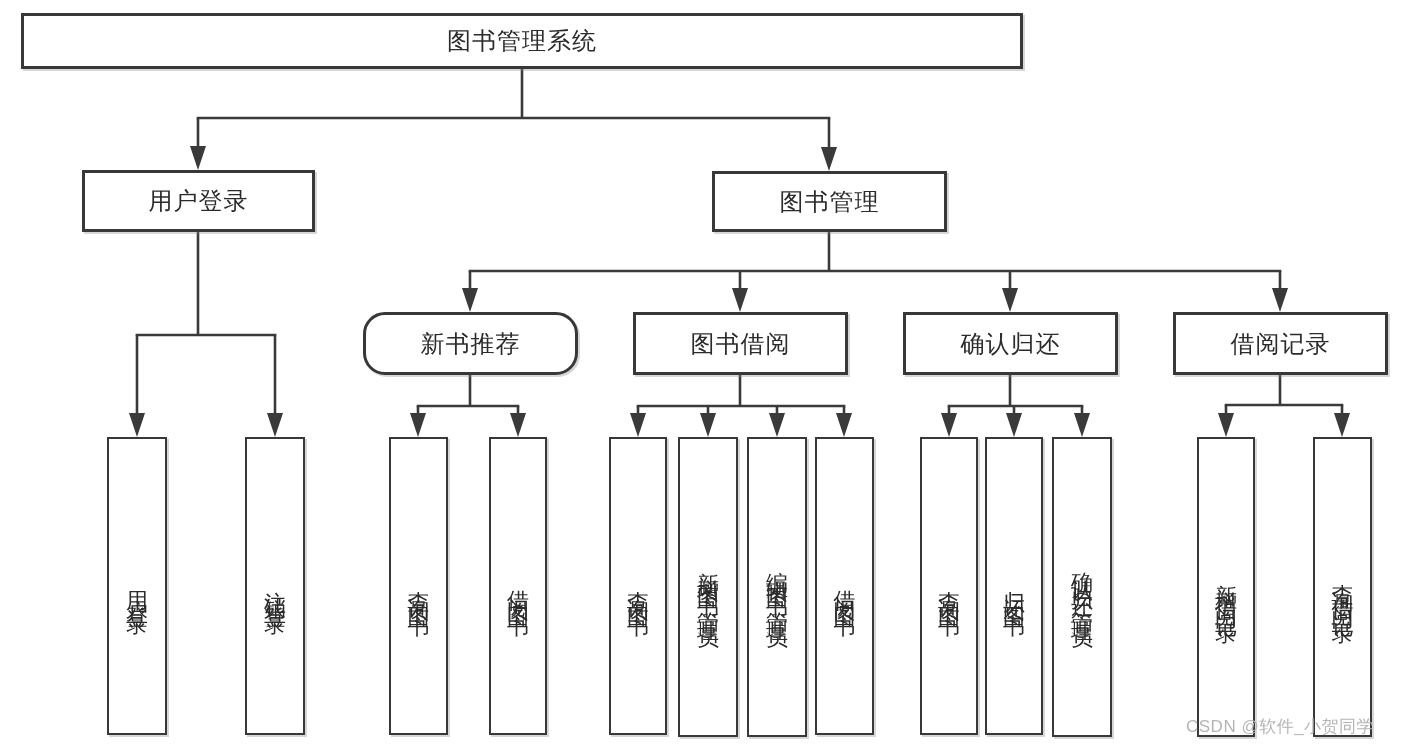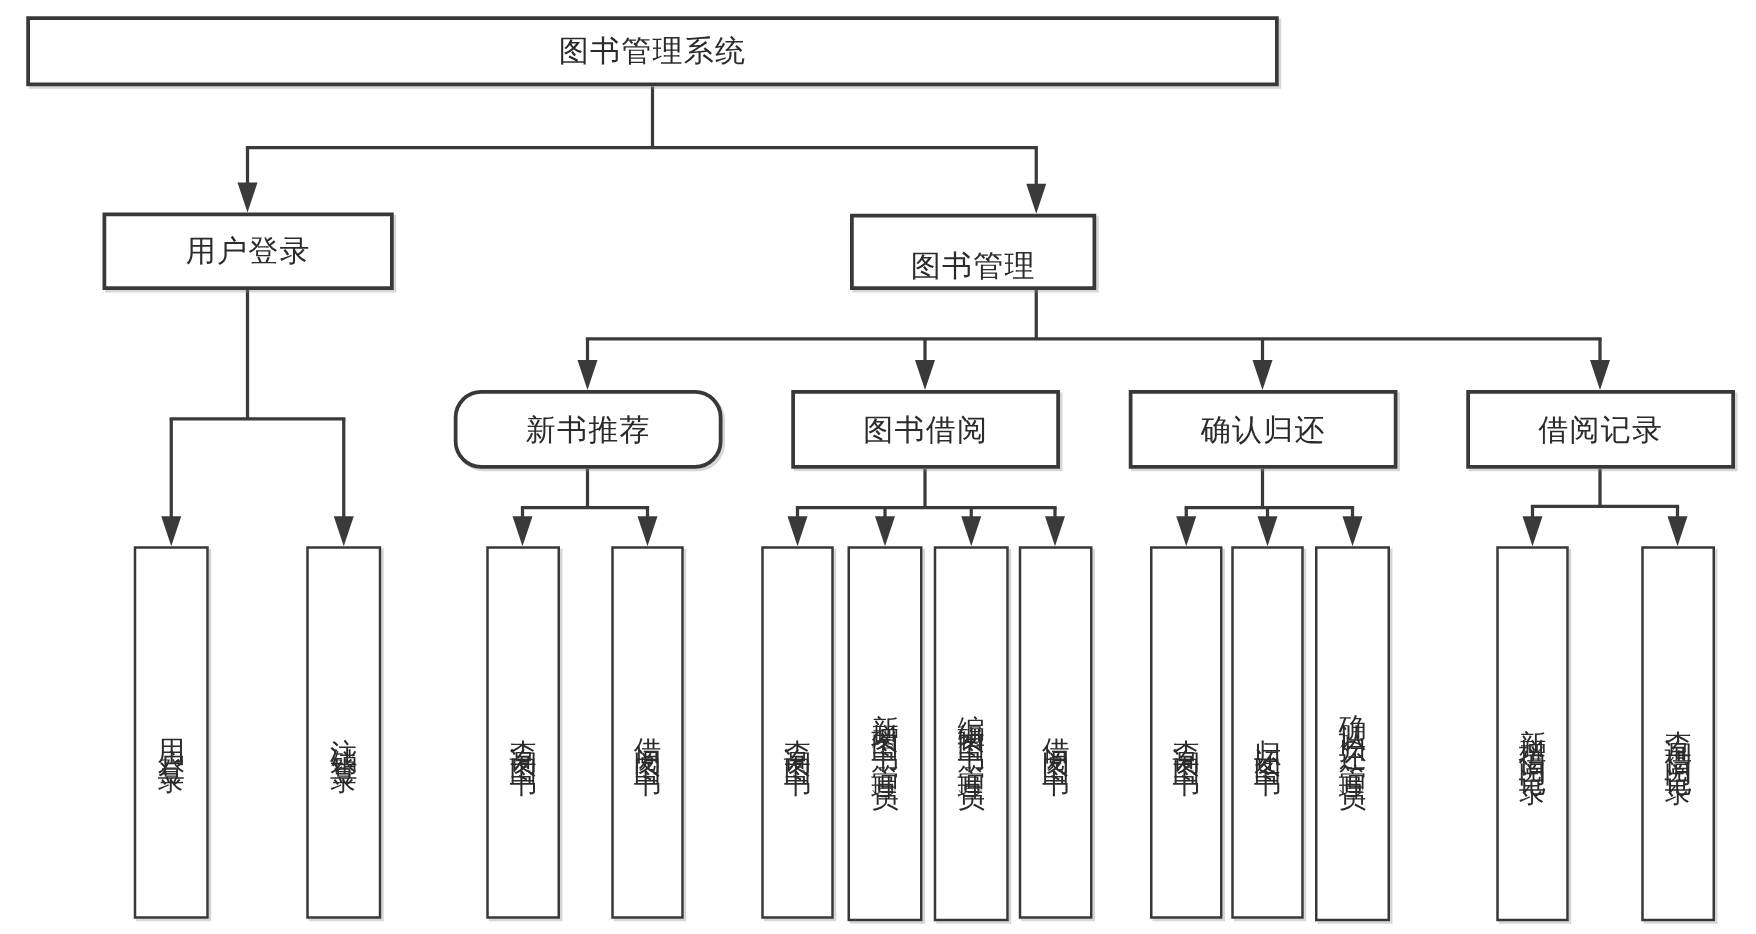--- a/index.html
+++ b/index.html
@@ -101,21 +101,21 @@
       <polygon points="1334,413 1350,413 1342,437" fill="#3a3a3a"></polygon>
     </svg>
 
   <div class="node hnode" style="left:21px;top:13px;width:1002px;height:56px;">
     <span>图书管理系统</span>
   </div>
 
   <div class="node hnode" style="left:82px;top:170px;width:233px;height:62px;">
     <span>用户登录</span>
   </div>
-  <div class="node hnode" style="left:680px;top:171px;width:197px;height:61px;align-items:flex-end;">
+  <div class="node hnode" style="left:712px;top:171px;width:235px;height:61px;">
     <span>图书管理</span>
   </div>
 
   <div class="node hnode" style="left:363px;top:312px;width:215px;height:63px;border-radius:22px;">
     <span>新书推荐</span>
   </div>
   <div class="node hnode" style="left:633px;top:312px;width:215px;height:63px;">
     <span>图书借阅</span>
   </div>
   <div class="node hnode" style="left:903px;top:312px;width:215px;height:63px;">
@@ -162,13 +162,14 @@
     <span>确认归还（管理员）</span>
   </div>
 
   <div class="node vnode" style="left:1197px;top:437px;width:58px;height:300px;">
     <span>新增借阅记录</span>
   </div>
   <div class="node vnode" style="left:1313px;top:437px;width:59px;height:300px;">
     <span>查询借阅记录</span>
   </div>
 
+  <div class="watermark">CSDN @软件_小贺同学</div>
 </div>
 
 </body></html>

